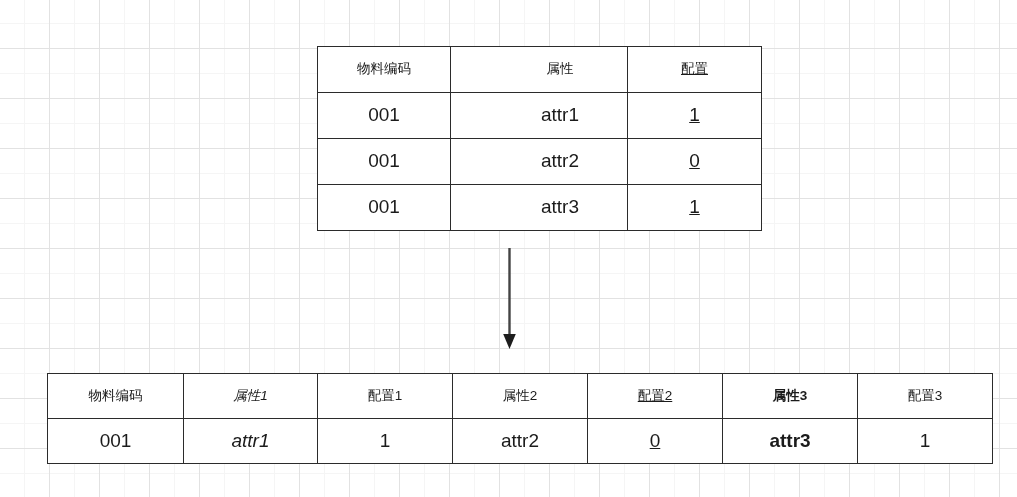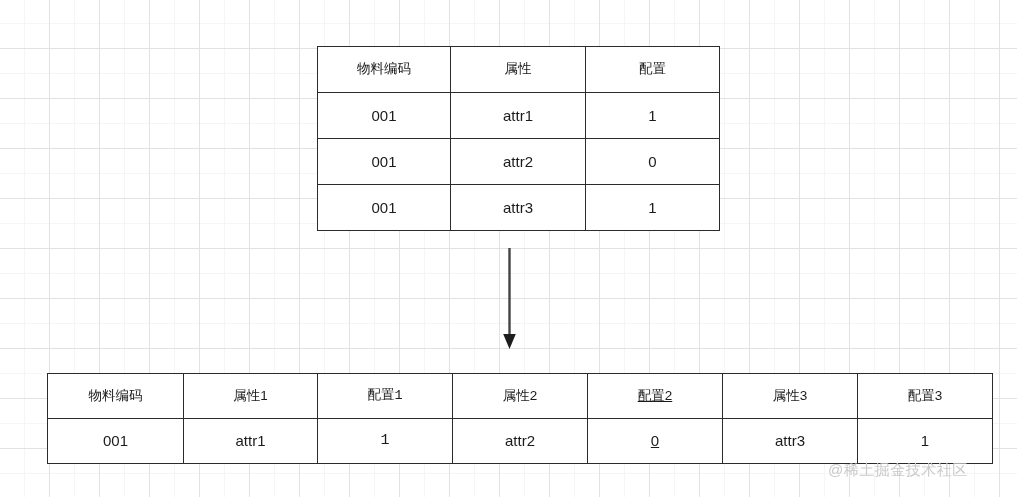--- a/index.html
+++ b/index.html
@@ -38,59 +38,59 @@
     position: absolute;
     border-collapse: collapse;
     background-color: #ffffff;
     table-layout: fixed;
   }
   .dtable td {
     border: 1px solid #2b2b2b;
     text-align: center;
     vertical-align: middle;
     color: #1b1b1b;
-    font-size: 15px;
+    font-size: 19px;
     font-weight: 400;
     line-height: 1.2;
     padding: 0;
     background-color: #ffffff;
     white-space: nowrap;
   }
   .dtable .hdr {
     font-size: 13.5px;
   }
 
   
   #table-source {
     left: 317px;
     top: 46px;
     width: 399px;
   }
   #table-source td {
     height: 45px;
   }
   #table-source td.c0 { width: 132px; }
-  #table-source td.c1 { width: 134px; }
-  #table-source td.c2 { width: 133px; }
+  #table-source td.c1 { width: 134px; padding-left: 42px; }
+  #table-source td.c2 { width: 133px; text-decoration: underline; }
 
   
   #table-result {
     left: 47px;
     top: 373px;
     width: 938px;
   }
   #table-result td {
     height: 44px;
   }
   #table-result td.k0 { width: 135px; }
-  #table-result td.k1 { width: 133px; }
-  #table-result td.k2 { width: 134px; font-family: Liberation Mono, monospace; }
+  #table-result td.k1 { width: 133px; font-style: italic; }
+  #table-result td.k2 { width: 134px; }
   #table-result td.k3 { width: 134px; }
   #table-result td.k4 { width: 134px; text-decoration: underline; }
-  #table-result td.k5 { width: 134px; }
+  #table-result td.k5 { width: 134px; font-weight: bold; }
   #table-result td.k6 { width: 134px; text-align: center; }
 
   
   #flow-arrow {
     position: absolute;
     left: 497px;
     top: 248px;
     width: 26px;
     height: 104px;
     overflow: visible;
@@ -164,15 +164,14 @@
         <td class="k1">attr1</td>
         <td class="k2">1</td>
         <td class="k3">attr2</td>
         <td class="k4">0</td>
         <td class="k5">attr3</td>
         <td class="k6">1</td>
       </tr>
     </tbody>
   </table>
 
-  <div id="watermark">@稀土掘金技术社区</div>
 
 </div>
 
 </body></html>

